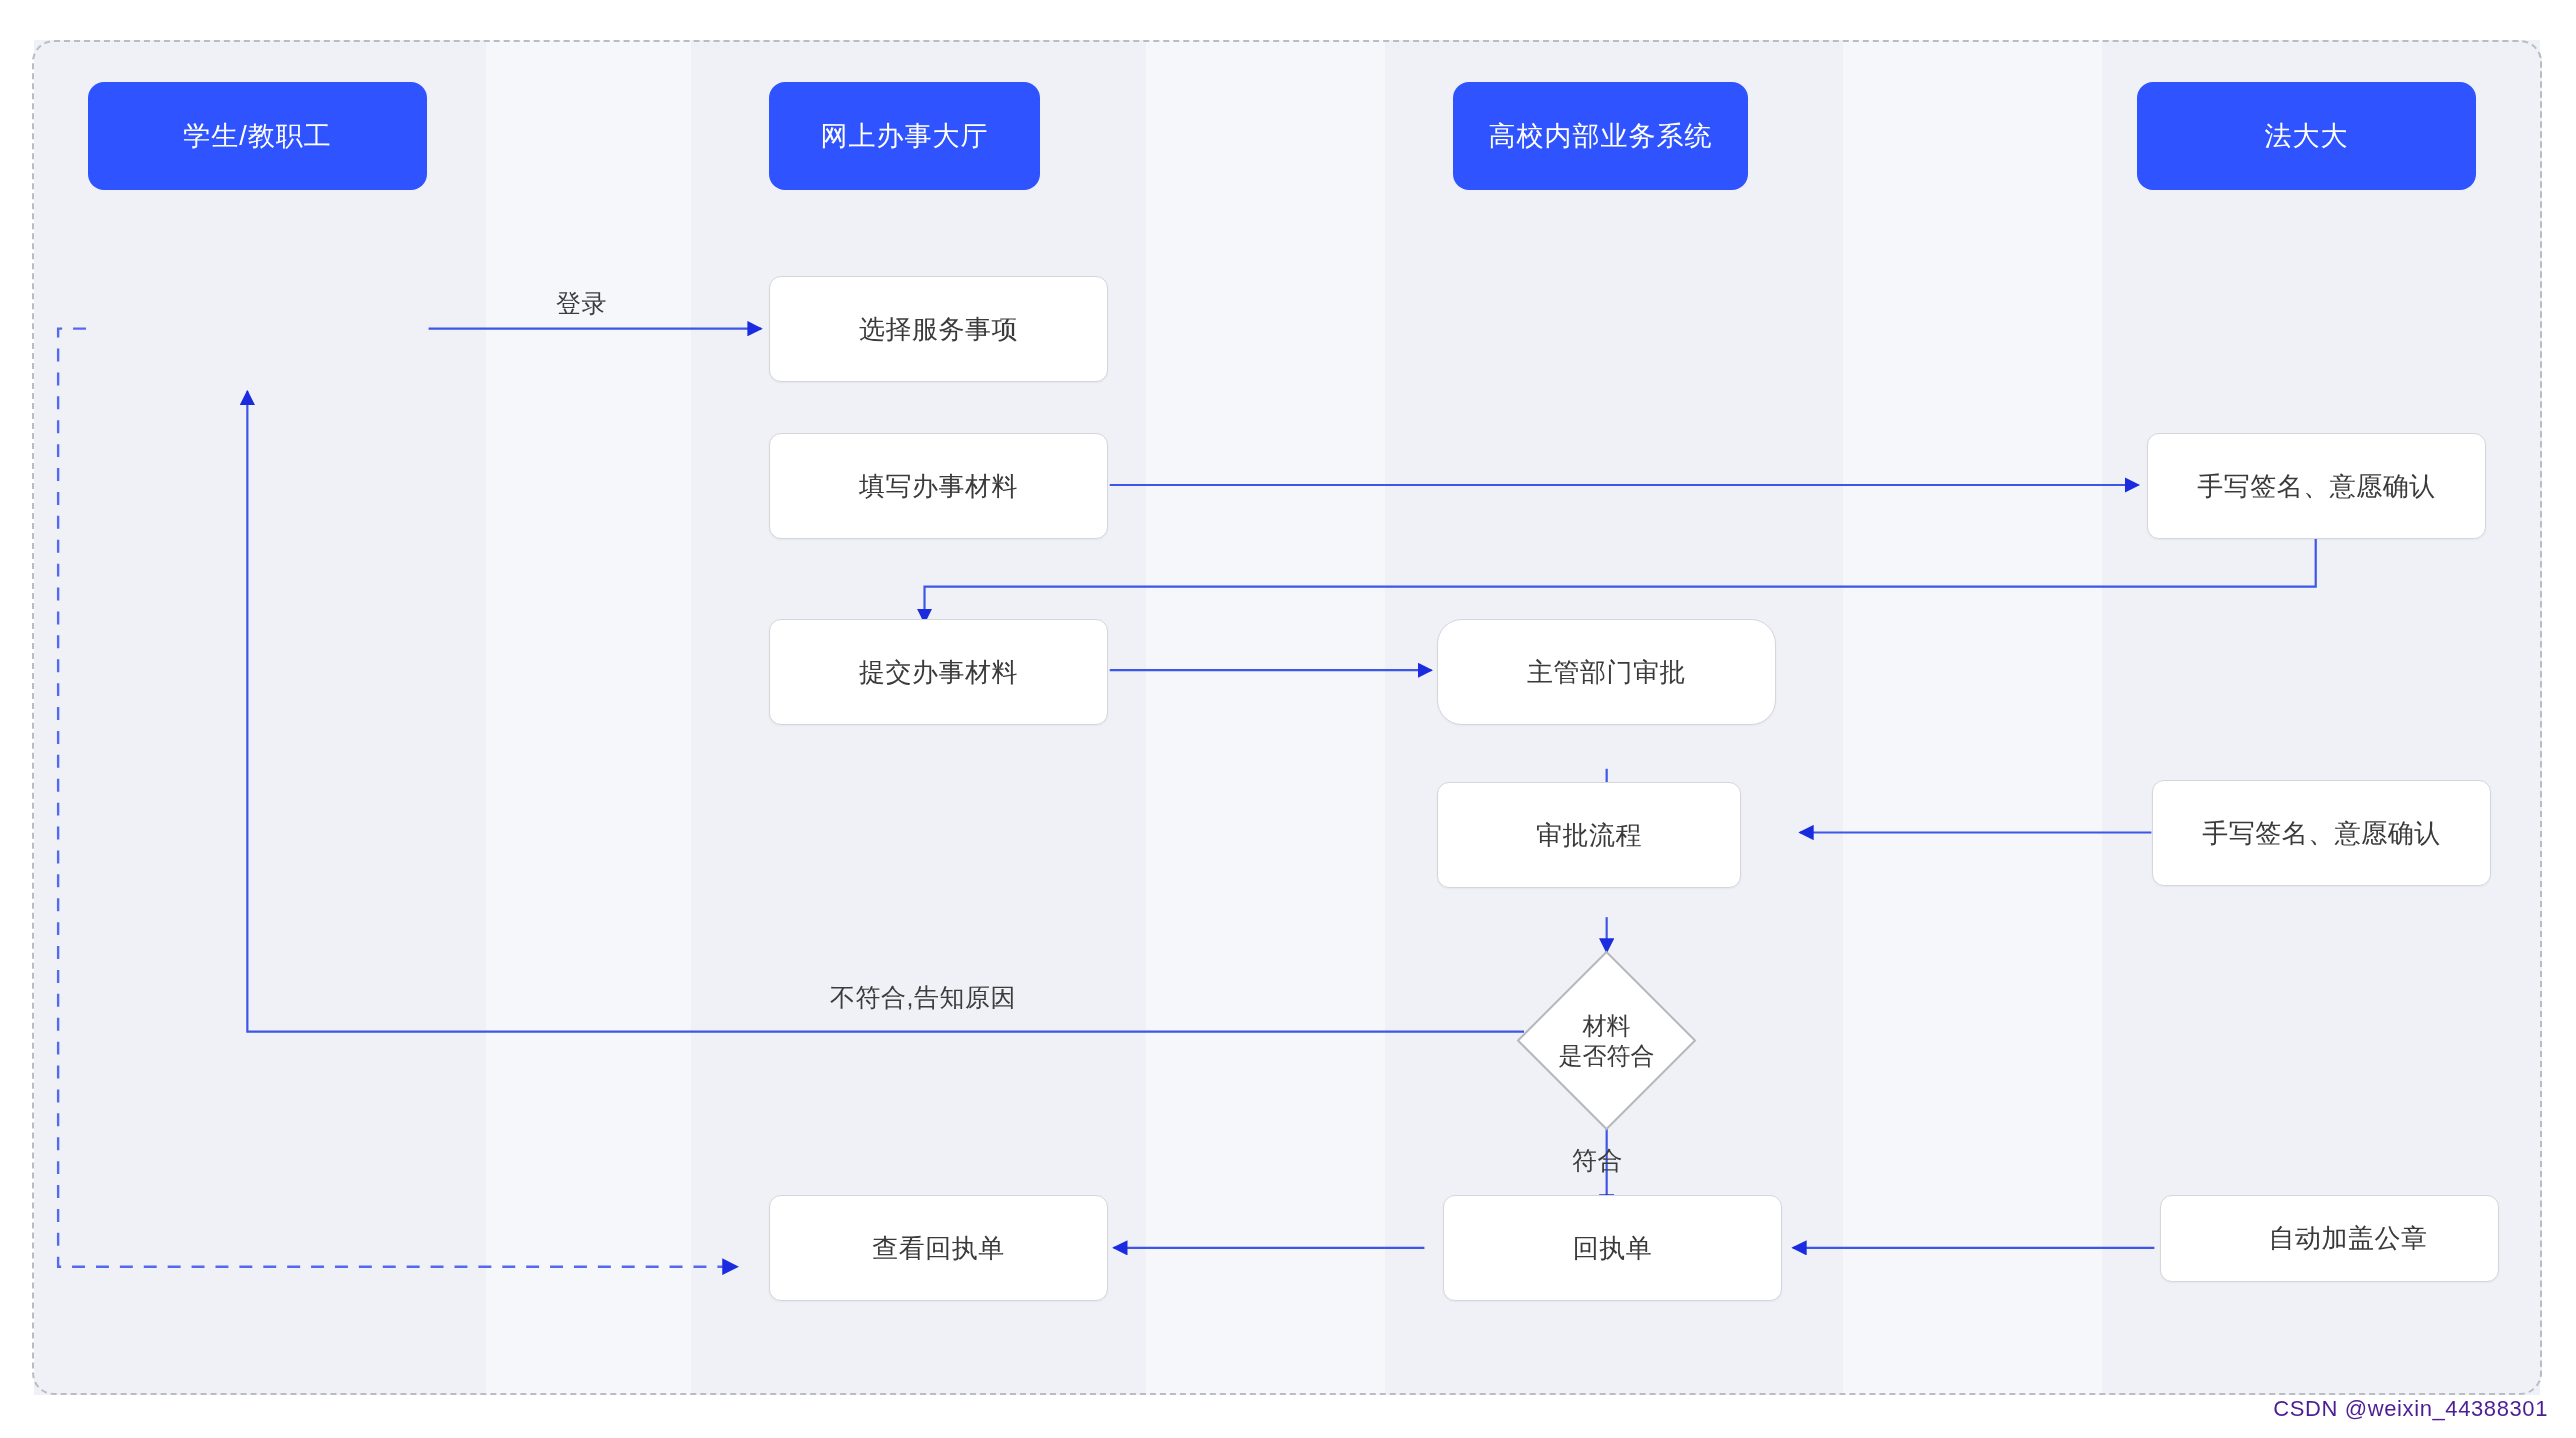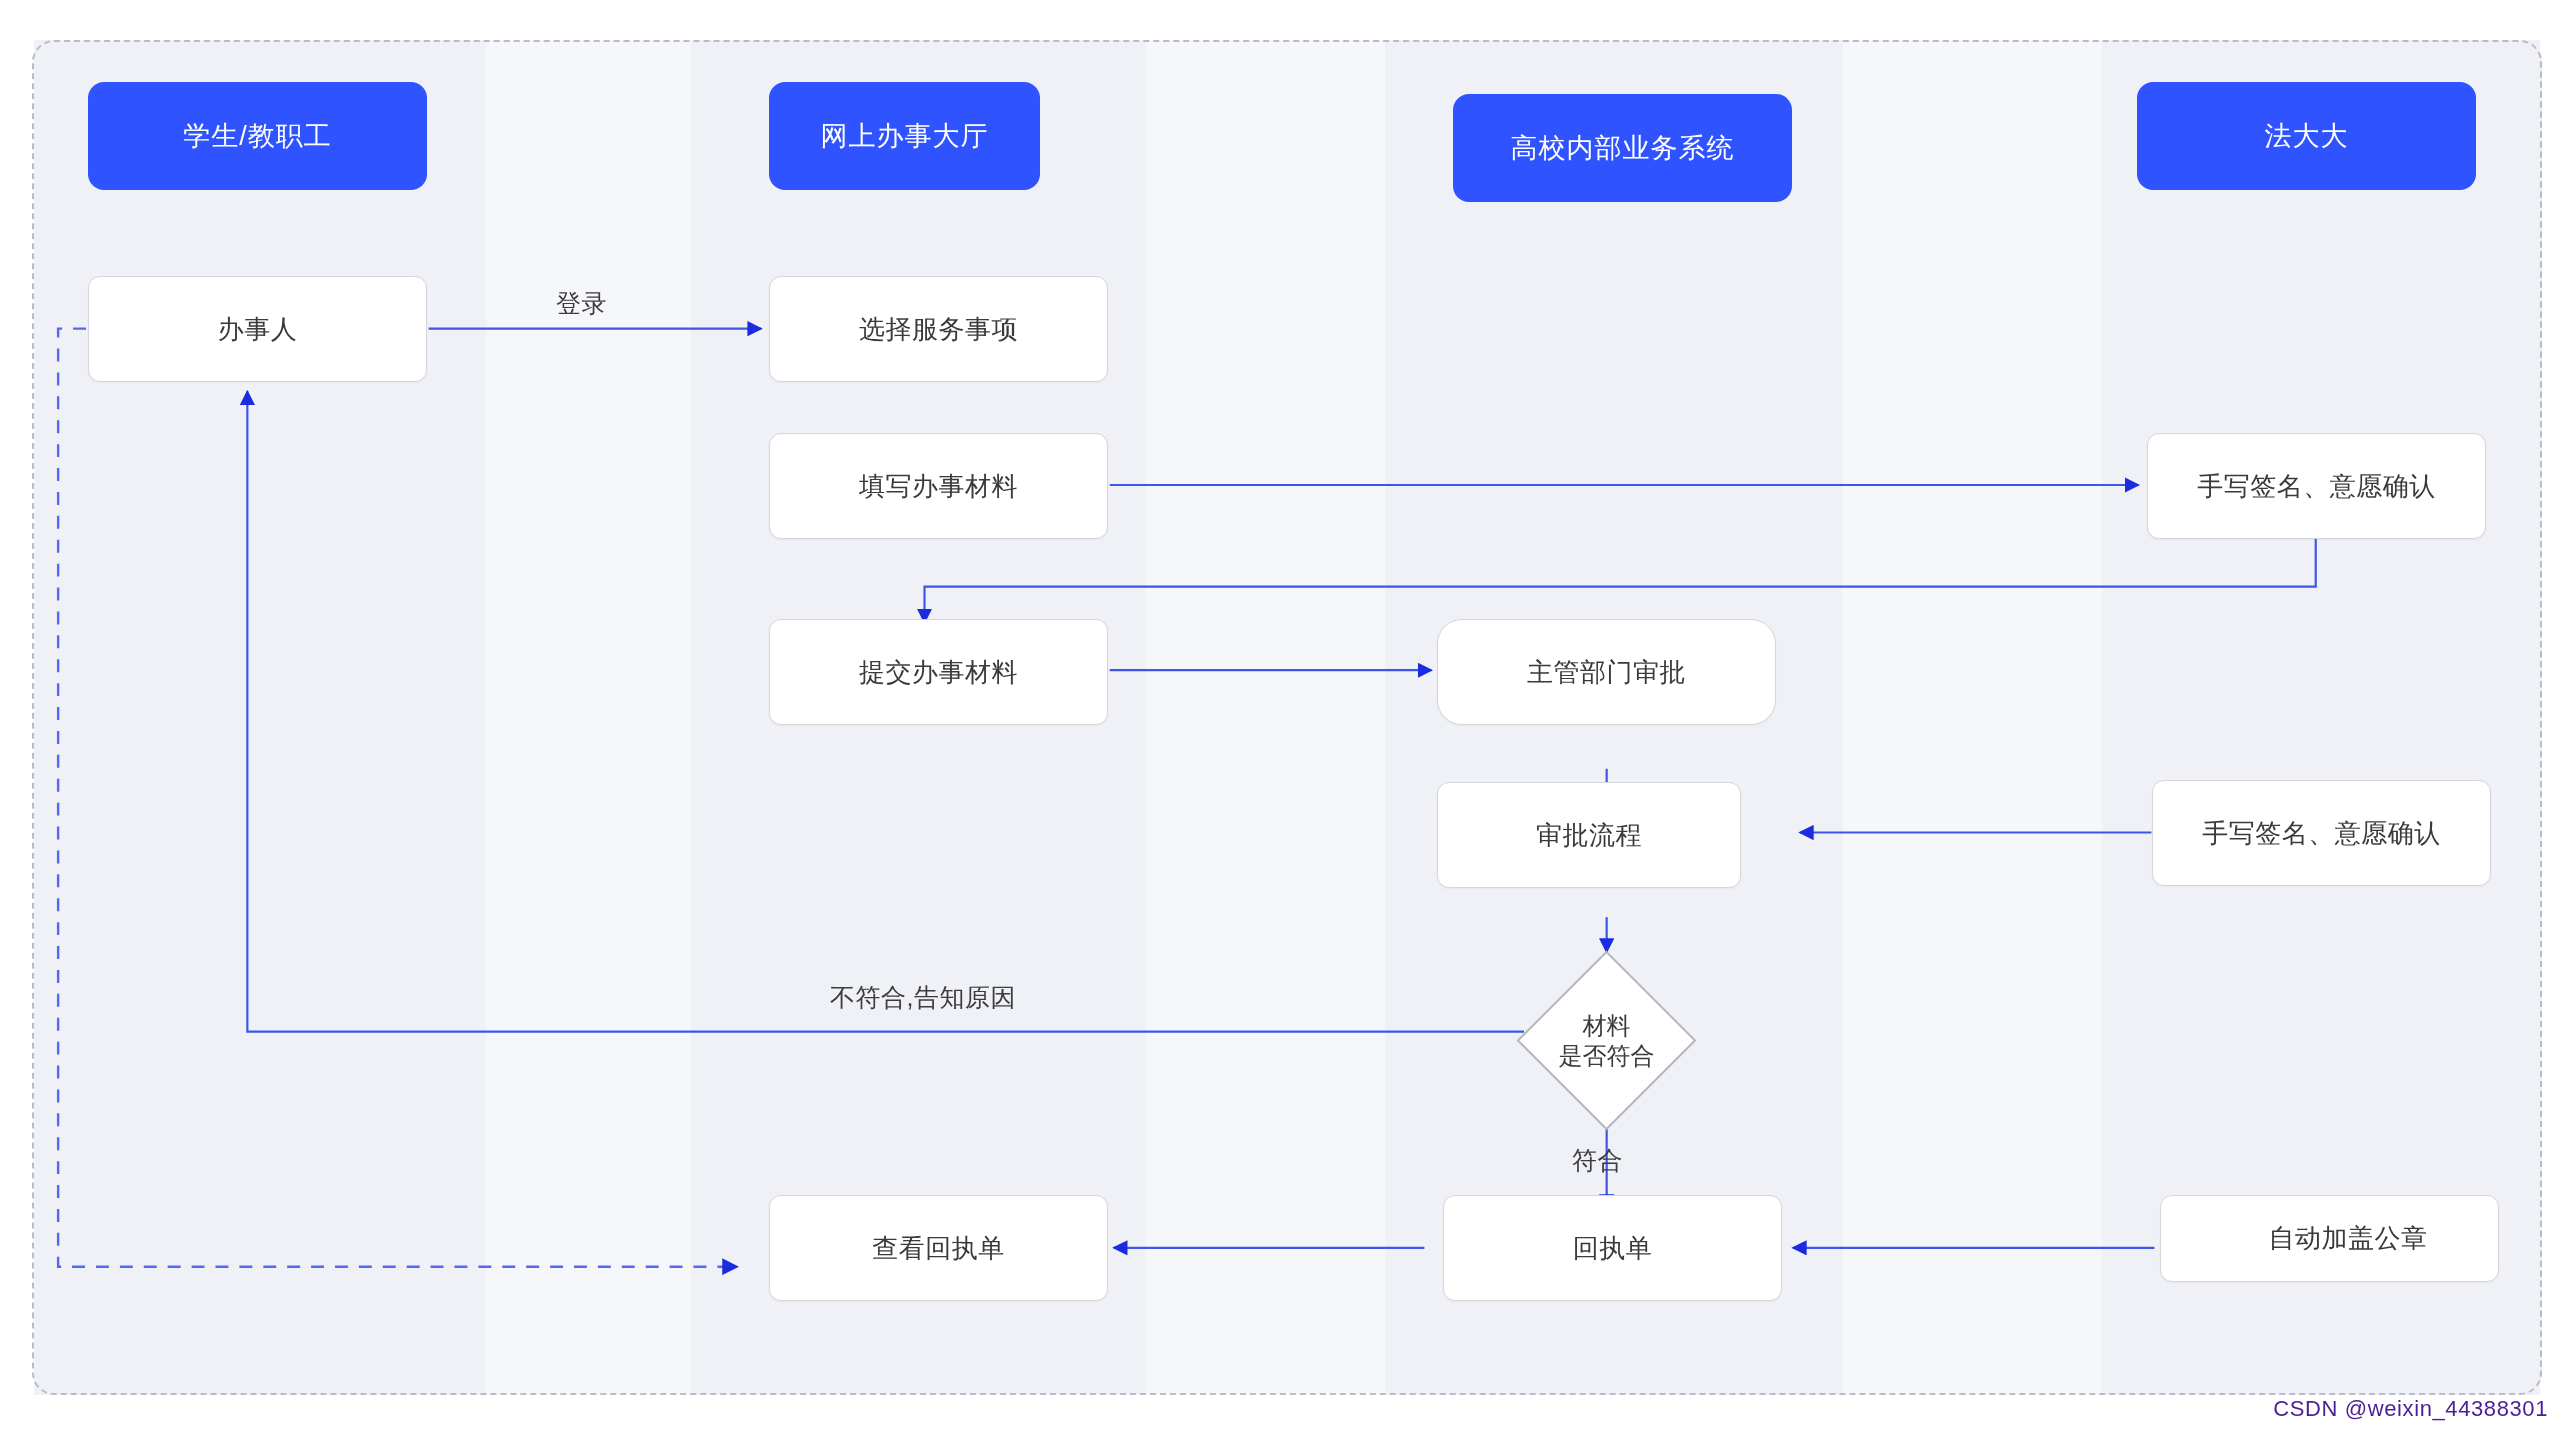--- a/index.html
+++ b/index.html
@@ -141,21 +141,21 @@
   <div style="position:absolute;left:2542px;top:0;width:34px;height:1438px;background:#ffffff;"></div>
 
   <div style="position:absolute;left:32px;top:40px;width:2510px;height:1355px;border:2px dashed #b9bcc4;border-radius:22px;box-sizing:border-box;pointer-events:none;"></div>
 
   <div class="lane-header" style="left:88px;  top:82px; width:339px;">
     <span>学生/教职工</span>
   </div>
   <div class="lane-header" style="left:769px; top:82px; width:271px;">
     <span>网上办事大厅</span>
   </div>
-  <div class="lane-header" style="left:1453px;top:94px; width:339px;text-align:right;">
+  <div class="lane-header" style="left:1453px;top:82px; width:295px;text-align:right;">
     <span>高校内部业务系统</span>
   </div>
   <div class="lane-header" style="left:2137px;top:82px; width:339px;">
     <span>法大大</span>
   </div>
 
   <svg id="edge-layer" viewBox="0 0 2586 1444" width="2576" height="1438">
     <defs>
       <marker id="arrow" viewBox="0 0 10 10" refX="9" refY="5" markerWidth="7" markerHeight="7" orient="auto-start-reverse">
         <path d="M 0 0 L 10 5 L 0 10 z" fill="#1b2ce0"></path>
@@ -188,23 +188,20 @@
       <path d="M 2163 1253 L 1800 1253" marker-end="url(#arrow)"></path>
 
       <path d="M 1430 1253 L 1118 1253" marker-end="url(#arrow)"></path>
     </g>
 
     <g stroke="#5568ee" stroke-width="2.4" fill="none" stroke-dasharray="13 11">
       <path d="M 86 330 L 58 330 L 58 1272 L 740 1272" marker-end="url(#arrow-dash)"></path>
     </g>
   </svg>
 
-  <div class="node" style="left:88px;  top:276px;  width:339px; height:106px;">
-    <span>办事人</span>
-  </div>
 
   <div class="node" style="left:769px; top:276px;  width:339px; height:106px;">
     <span>选择服务事项</span>
   </div>
 
   <div class="node" style="left:769px; top:433px;  width:339px; height:106px;font-family:Liberation Serif, serif;">
     <span>填写办事材料</span>
   </div>
 
   <div class="node" style="left:769px; top:619px;  width:339px; height:106px;">

